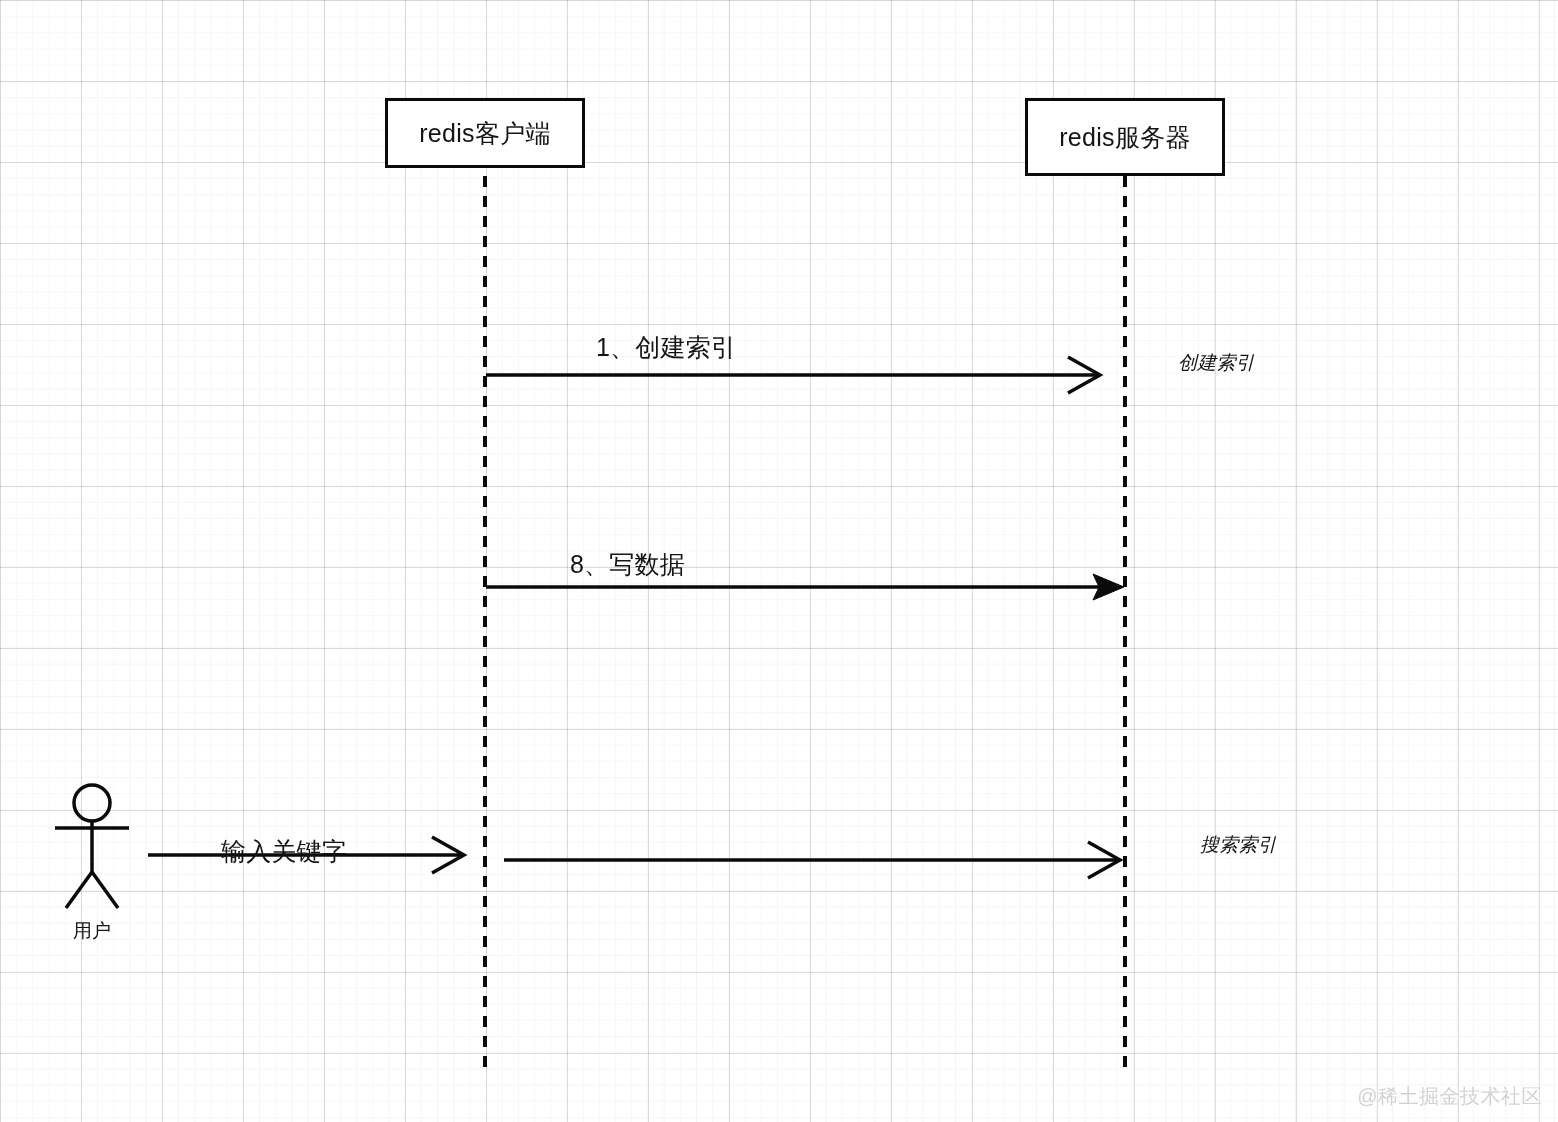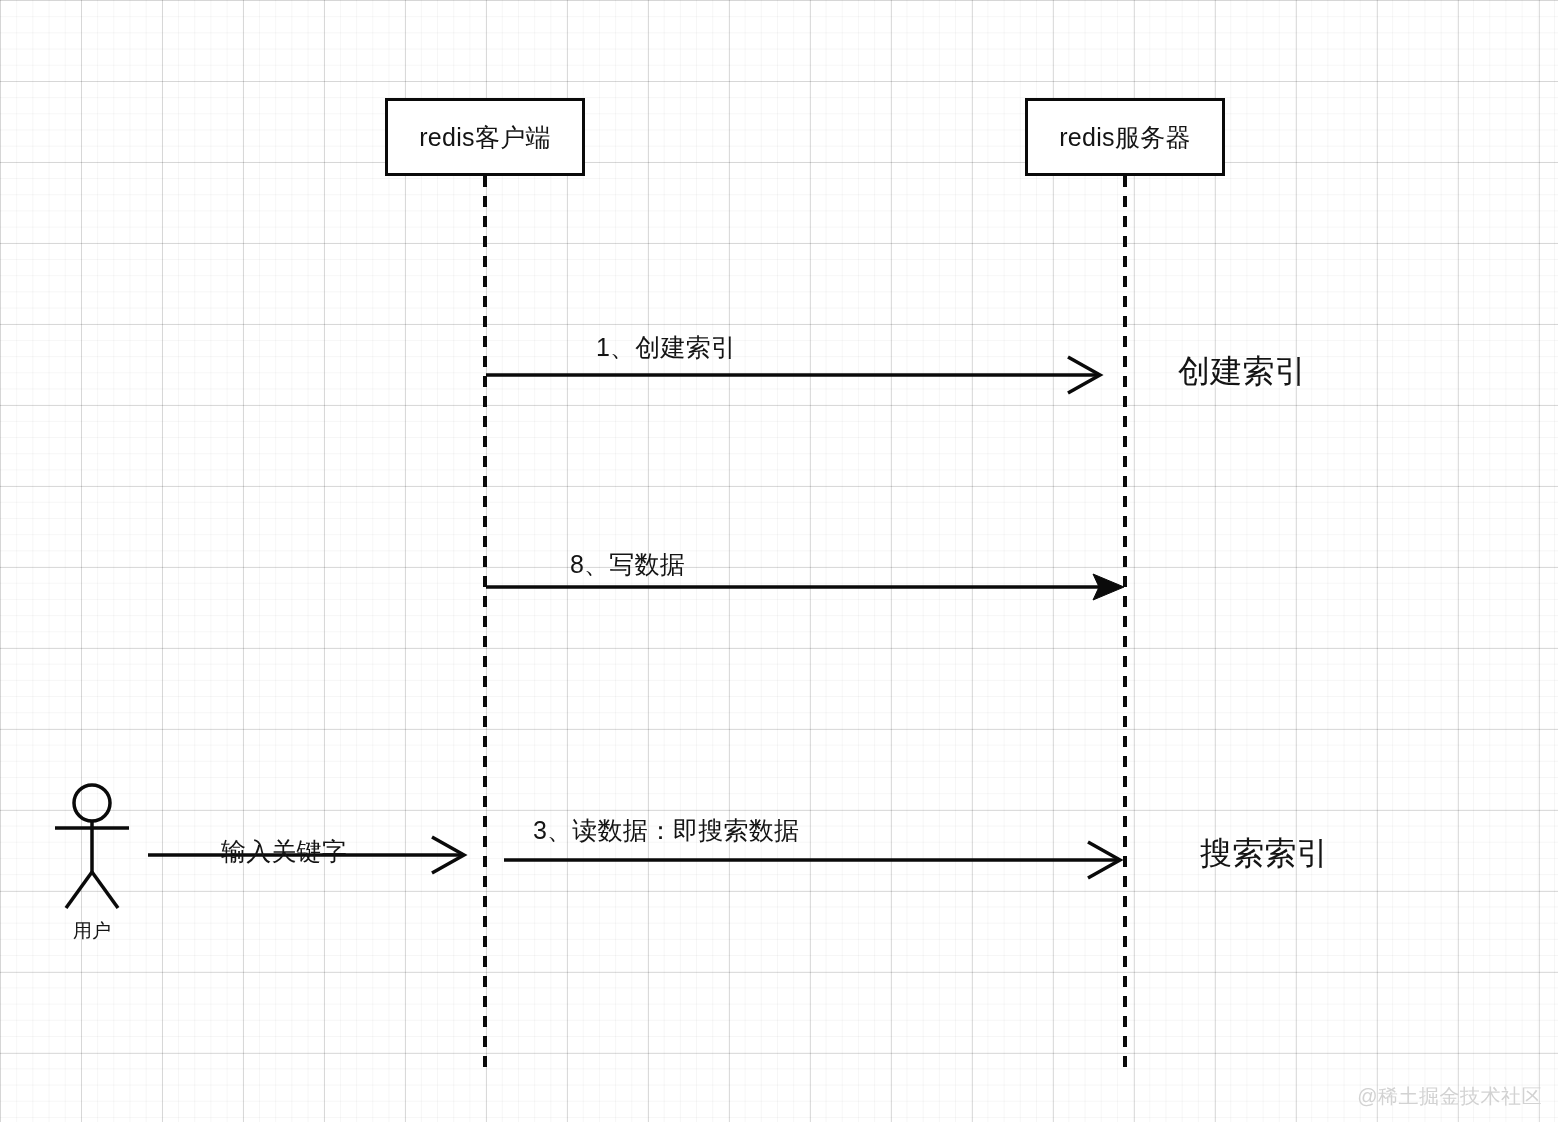--- a/index.html
+++ b/index.html
@@ -54,24 +54,25 @@
   .msg-label {
     position: absolute;
     font-size: 25px;
     color: #141414;
     white-space: nowrap;
     letter-spacing: 0.2px;
   }
 
   .note-label {
     position: absolute;
-    font-size: 32px;
+    font-size: 19px;
     color: #141414;
     white-space: nowrap;
     letter-spacing: 0.2px;
+    font-style: italic;
   }
 
   .actor-label {
     position: absolute;
     font-size: 19px;
     color: #141414;
     white-space: nowrap;
     text-align: center;
   }
 
@@ -119,33 +120,32 @@
     <g>
       <circle cx="92" cy="803" r="18" fill="none" stroke="#0a0a0a" stroke-width="3.5"></circle>
       <line x1="92" y1="821" x2="92" y2="872" stroke="#0a0a0a" stroke-width="3.5"></line>
       <line x1="55" y1="828" x2="129" y2="828" stroke="#0a0a0a" stroke-width="3.5"></line>
       <line x1="92" y1="872" x2="66" y2="908" stroke="#0a0a0a" stroke-width="3.5"></line>
       <line x1="92" y1="872" x2="118" y2="908" stroke="#0a0a0a" stroke-width="3.5"></line>
     </g>
 
   </svg>
 
-  <div class="participant-box" style="left:385px; top:98px; width:200px; height:78px;">
+  <div class="participant-box" style="left:385px; top:98px; width:200px; height:70px;">
     <span class="participant-label">redis客户端</span>
   </div>
 
   <div class="participant-box" style="left:1025px; top:98px; width:200px; height:78px;">
     <span class="participant-label">redis服务器</span>
   </div>
 
   <div class="msg-label" style="left:596px; top:331px;">1、创建索引</div>
 
   <div class="msg-label" style="left:570px; top:548px;">8、写数据</div>
 
-  <div class="msg-label" style="left:533px; top:814px;">3、读数据：即搜索数据</div>
 
   <div class="msg-label" style="left:221px; top:812px;margin-top:23px;">输入关键字</div>
 
   <div class="note-label" style="left:1178px; top:350px;">创建索引</div>
 
 
   <div class="note-label" style="left:1200px; top:832px;">搜索索引</div>
 
   <div class="actor-label" style="left:42px; top:918px; width:100px;">用户</div>
 

